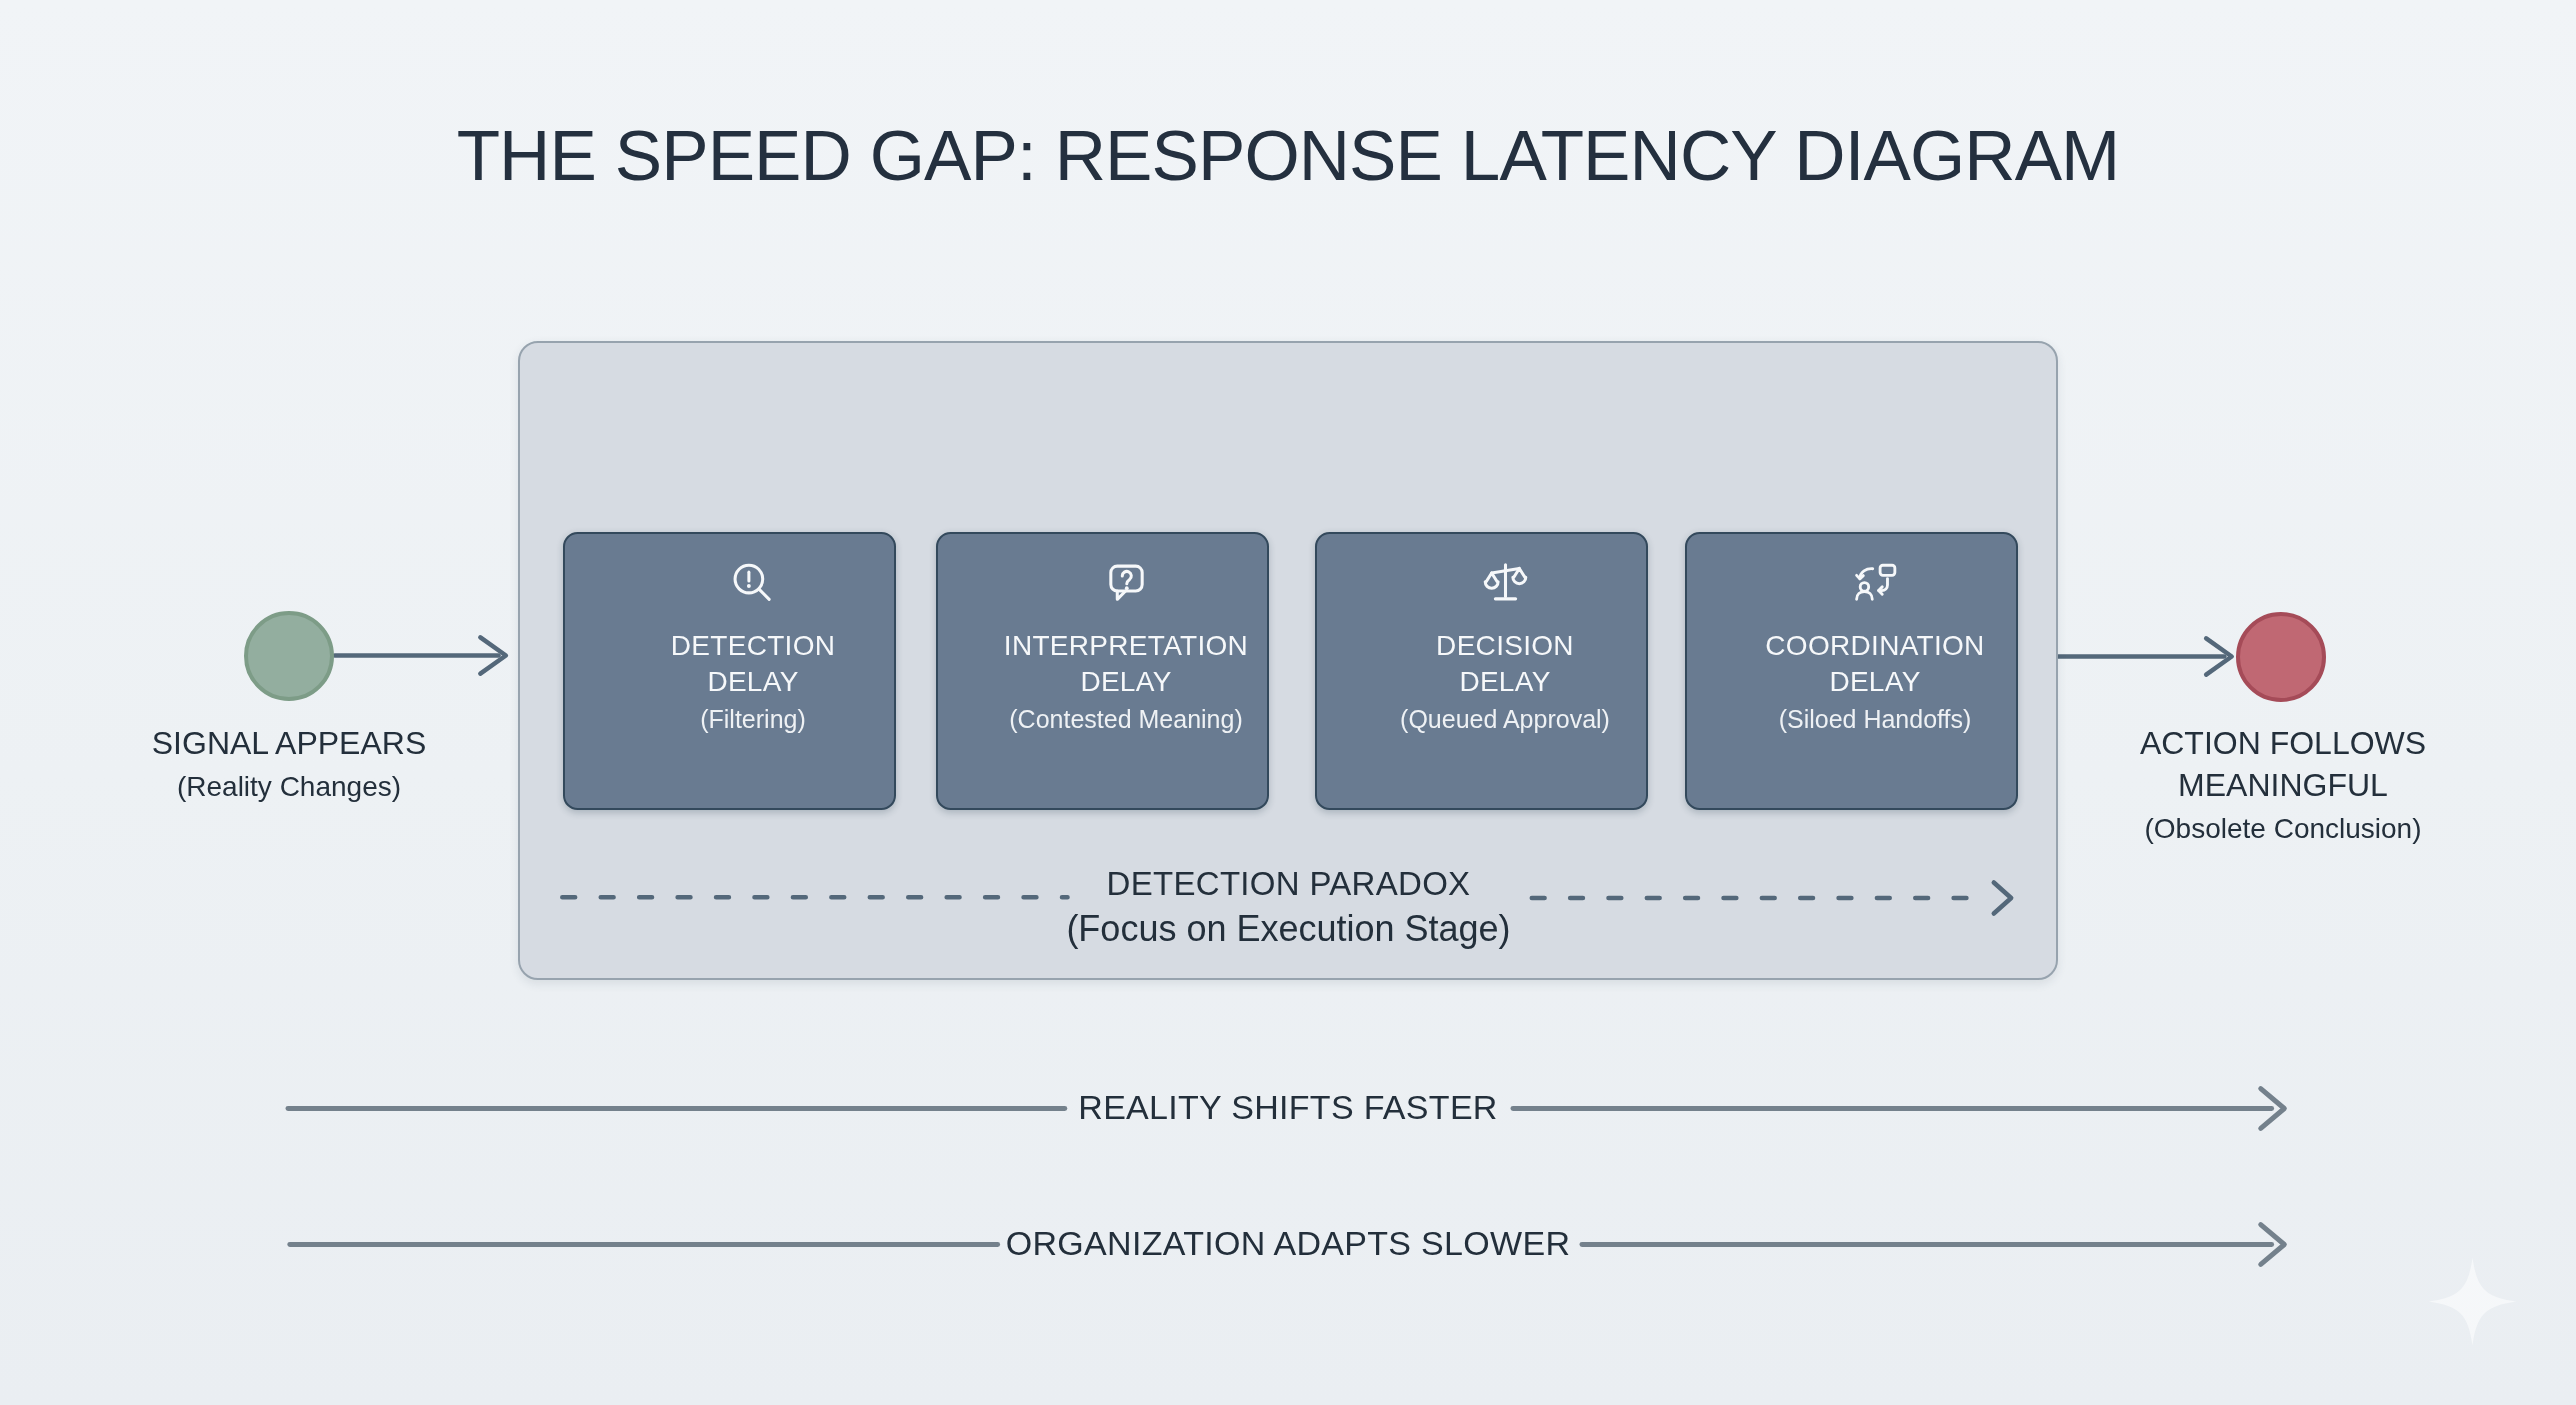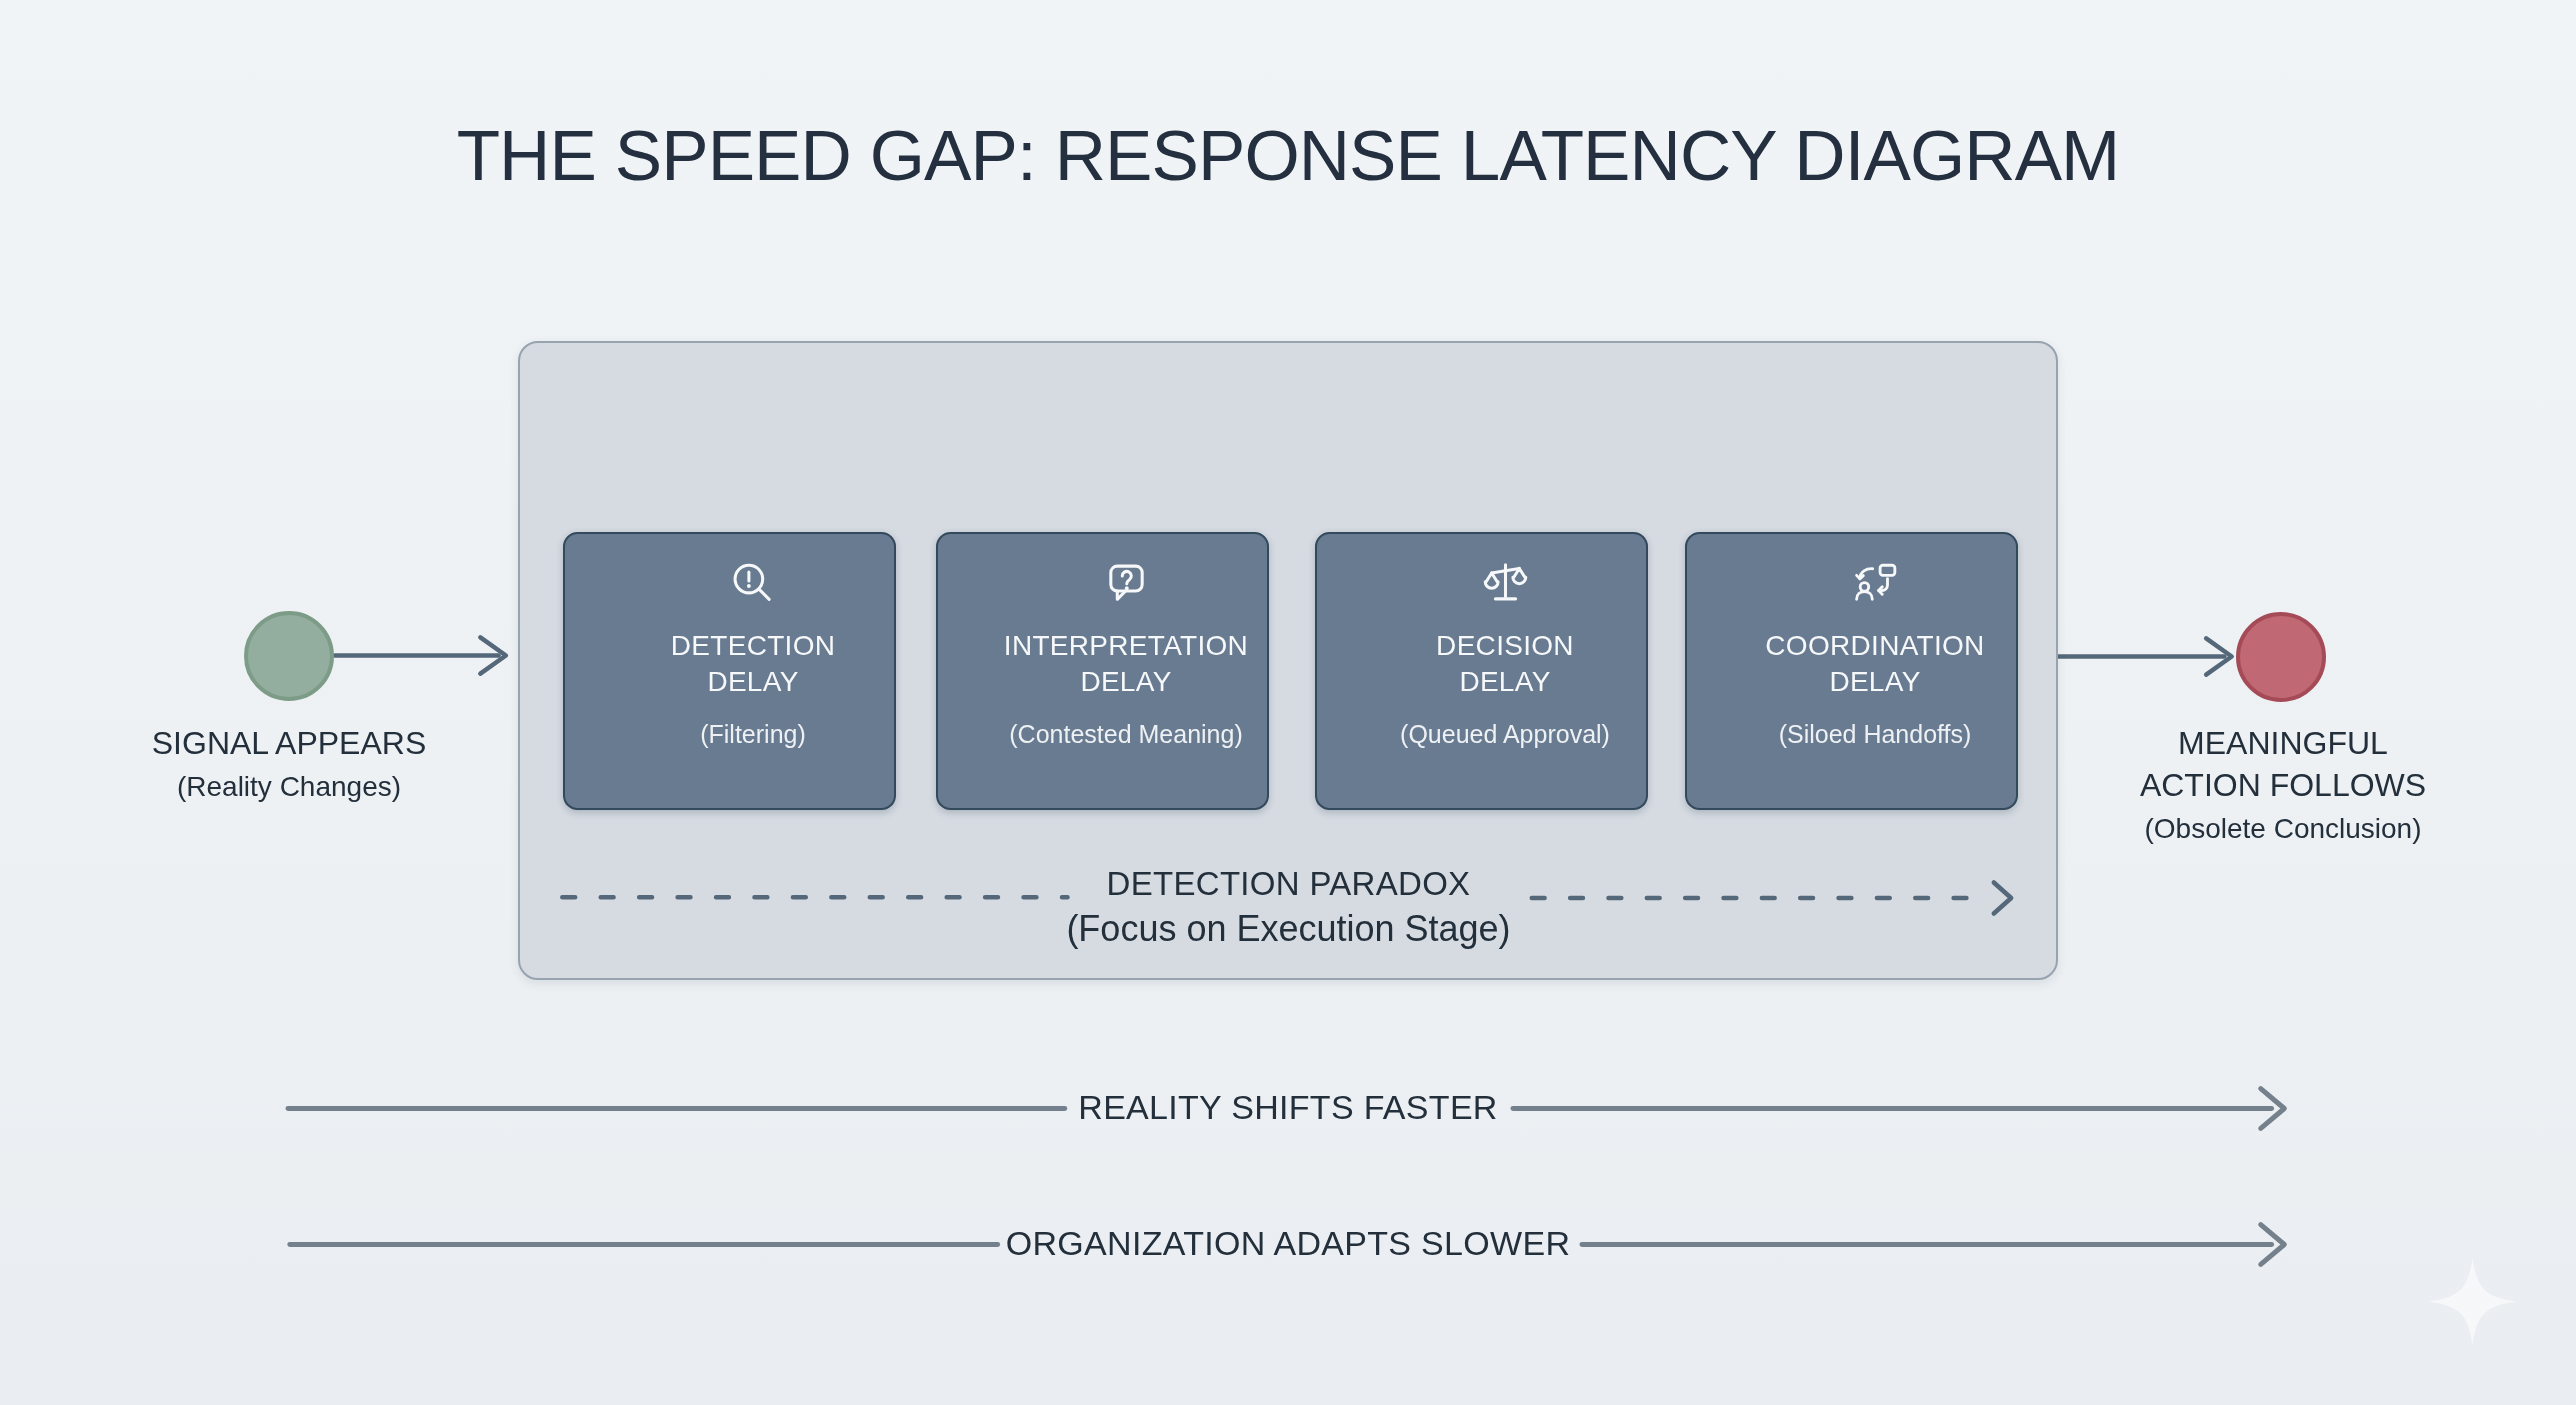--- a/index.html
+++ b/index.html
@@ -45,21 +45,21 @@
     border:2.7px solid var(--box-border,#33495c);
     border-radius:14.6px;
     box-shadow:0 2.7px 7.3px rgba(25,45,65,.22);
     display:flex;flex-direction:column;align-items:center;
     padding-top:22px;color:var(--panel-text,#f6f8fa);text-align:center;padding-left:47px;
   }
   .stage-box .s-icon{width:59px;height:59px;flex:none;}
   .stage-box .s-icon svg{width:59px;height:59px;display:block;}
   .stage-box .s-l1{font-size:28px;margin-top:12.8px;line-height:1.3;letter-spacing:0.3px;}
   .stage-box .s-l2{font-size:28px;line-height:1.3;letter-spacing:0.3px;}
-  .stage-box .s-note{font-size:25px;line-height:1.3;margin-top:17px;opacity:.95;}
+  .stage-box .s-note{font-size:25px;line-height:1.3;margin-top:2px;opacity:.95;}
   .sb-0{left:43px;} .sb-1{left:416px;} .sb-2{left:795px;} .sb-3{left:1165px;}
   .icon-stroke{stroke:#f6f8fa;fill:none;stroke-width:3.3;stroke-linecap:round;stroke-linejoin:round;}
   .icon-fill{fill:#f6f8fa;stroke:none;}
 
   
   .node-circle{position:absolute;width:90px;height:90px;border-radius:50%;box-sizing:border-box;}
   .node-start{left:244px;top:611px;background:var(--signal-green,#93ae9f);border:4.6px solid var(--signal-green-border,#7d9c87);}
   .node-end{left:2236px;top:612px;background:var(--action-red,#c06873);border:4.6px solid var(--action-red-border,#a54b58);}
   .node-label{position:absolute;text-align:center;color:var(--ink,#232f3b);}
   .nl-start{left:106px;top:722px;width:366px;}
@@ -106,22 +106,22 @@
     <div class="n-main">SIGNAL APPEARS</div>
     <div class="n-sub">(Reality Changes)</div>
   </div>
 
   <svg class="conn" style="left:2058px;top:631px;width:188px;height:51px" viewBox="0 0 205 56">
     <line x1="0" y1="28" x2="182" y2="28"></line>
     <polyline points="162,8 190,28 162,48"></polyline>
   </svg>
   <div class="node-circle node-end"></div>
   <div class="node-label nl-end">
+    <div class="n-main">ACTION FOLLOWS</div>
     <div class="n-main">MEANINGFUL</div>
-    <div class="n-main">ACTION FOLLOWS</div>
     <div class="n-sub">(Obsolete Conclusion)</div>
   </div>
 
   <div class="gap-panel">
 
     <div class="stage-box sb-0">
       <span class="s-icon">
         <svg viewBox="0 0 64 64">
           <g class="icon-stroke">
             <circle cx="27" cy="25" r="15"></circle>

